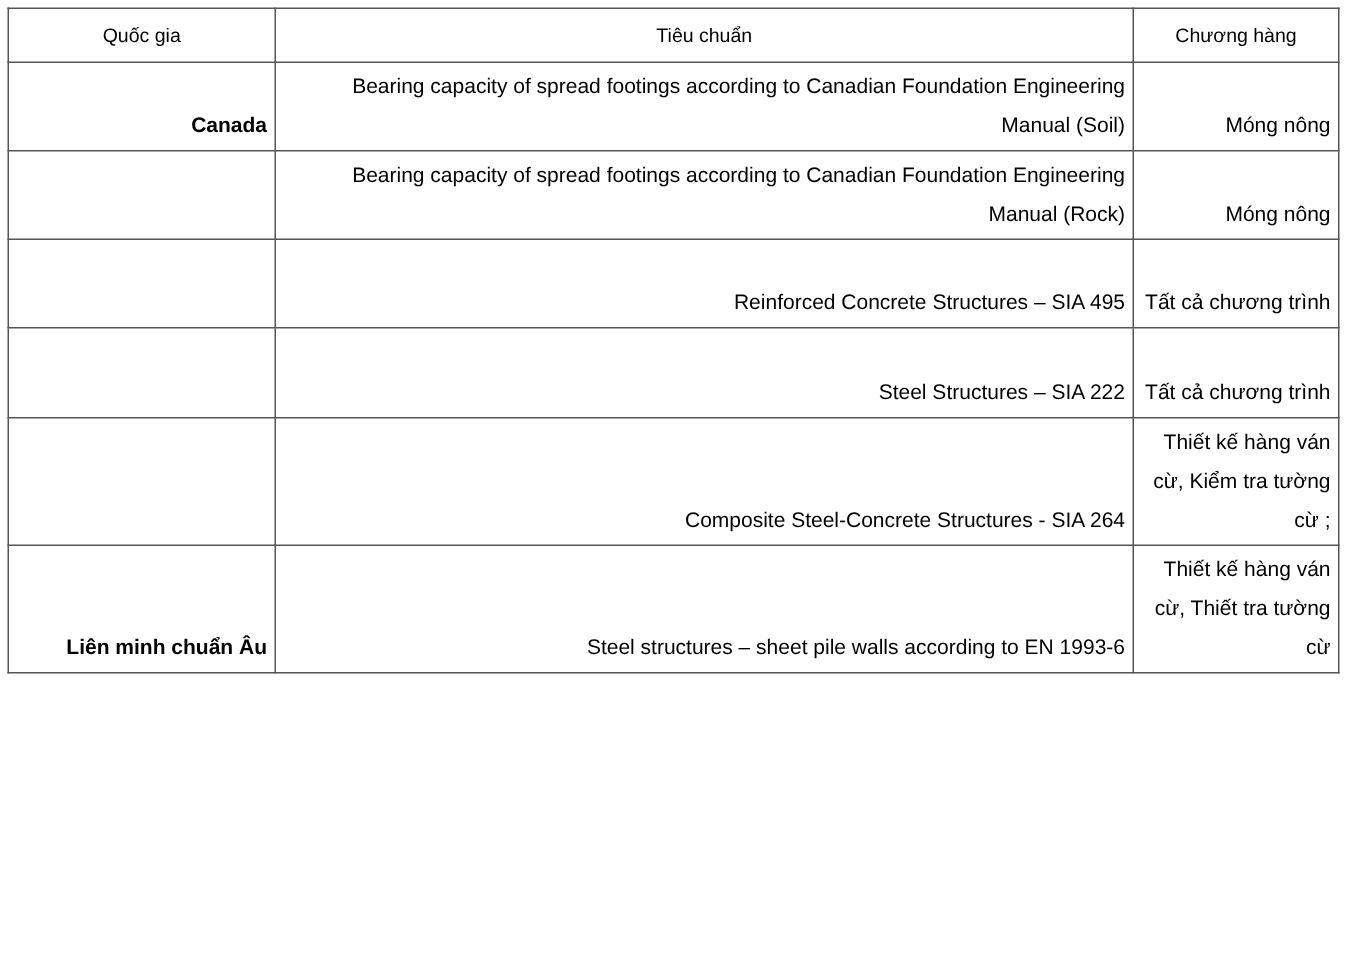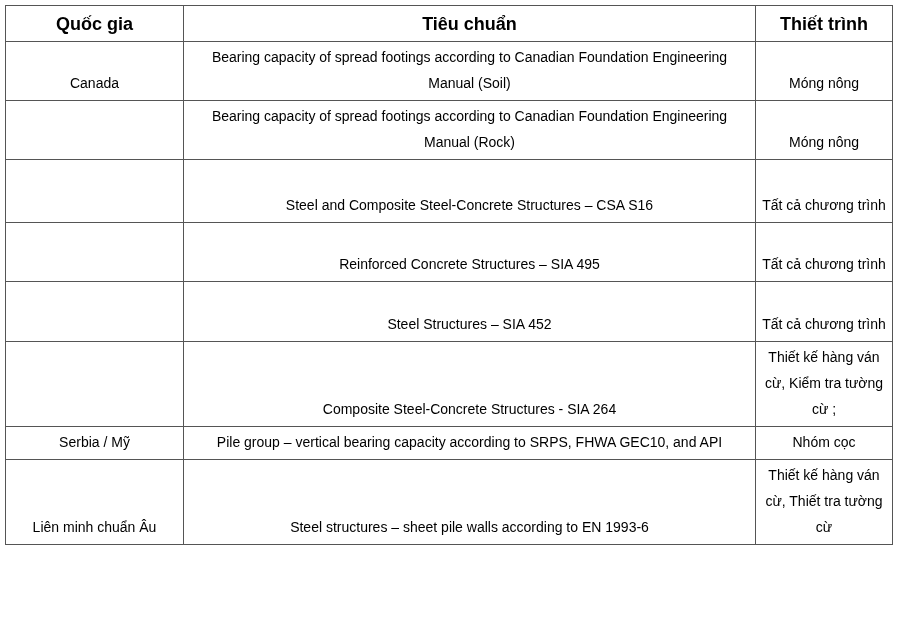--- a/index.html
+++ b/index.html
@@ -22,91 +22,81 @@
     width: 887px;
     background: #ffffff;
   }
   table.standards th,
   table.standards td {
     border: 1px solid #555555;
     box-sizing: border-box;
     overflow: hidden;
   }
   table.standards th {
-    font-size: 18px;
-    font-weight: bold;
+    font-size: 13px;
+    font-weight: normal;
     text-align: center;
     vertical-align: middle;
     padding: 4px 5px;
     line-height: 18px;
   }
   table.standards td {
     font-size: 14px;
     font-weight: normal;
-    text-align: center;
+    text-align: right;
     vertical-align: bottom;
     padding: 2px 5px 4px 5px;
     line-height: 26px;
   }
   table.standards td.country {
-    font-weight: normal;
+    font-weight: bold;
   }
 </style>
 </head>
 <body>
 
 <div class="page">
   <table class="standards">
     <colgroup>
       <col style="width:178px">
       <col style="width:572px">
       <col style="width:137px">
     </colgroup>
     <thead>
       <tr style="height:36px">
         <th>Quốc gia</th>
         <th>Tiêu chuẩn</th>
-        <th>Thiết trình</th>
+        <th>Chương hàng</th>
       </tr>
     </thead>
     <tbody>
       <tr style="height:56px">
         <td class="country">Canada</td>
         <td>Bearing capacity of spread footings according to Canadian Foundation Engineering Manual (Soil)</td>
         <td>Móng nông</td>
       </tr>
       <tr style="height:58px">
         <td class="country"></td>
         <td>Bearing capacity of spread footings according to Canadian Foundation Engineering Manual (Rock)</td>
         <td>Móng nông</td>
       </tr>
-      <tr style="height:63px">
-        <td class="country"></td>
-        <td>Steel and Composite Steel-Concrete Structures – CSA S16</td>
-        <td>Tất cả chương trình</td>
-      </tr>
       <tr style="height:59px">
         <td class="country"></td>
         <td>Reinforced Concrete Structures – SIA 495</td>
         <td>Tất cả chương trình</td>
       </tr>
       <tr style="height:60px">
         <td class="country"></td>
-        <td>Steel Structures – SIA 452</td>
+        <td>Steel Structures – SIA 222</td>
         <td>Tất cả chương trình</td>
       </tr>
       <tr style="height:82px">
         <td class="country"></td>
         <td>Composite Steel-Concrete Structures - SIA 264</td>
         <td>Thiết kế hàng ván cừ, Kiểm tra tường cừ ;</td>
-      </tr>
-      <tr style="height:33px">
-        <td class="country">Serbia / Mỹ</td>
-        <td>Pile group – vertical bearing capacity according to SRPS, FHWA GEC10, and API</td>
-        <td>Nhóm cọc</td>
       </tr>
       <tr style="height:83px">
         <td class="country">Liên minh chuẩn Âu</td>
         <td>Steel structures – sheet pile walls according to EN 1993-6</td>
         <td>Thiết kế hàng ván cừ, Thiết tra tường cừ</td>
       </tr>
     </tbody>
   </table>
 </div>
 

